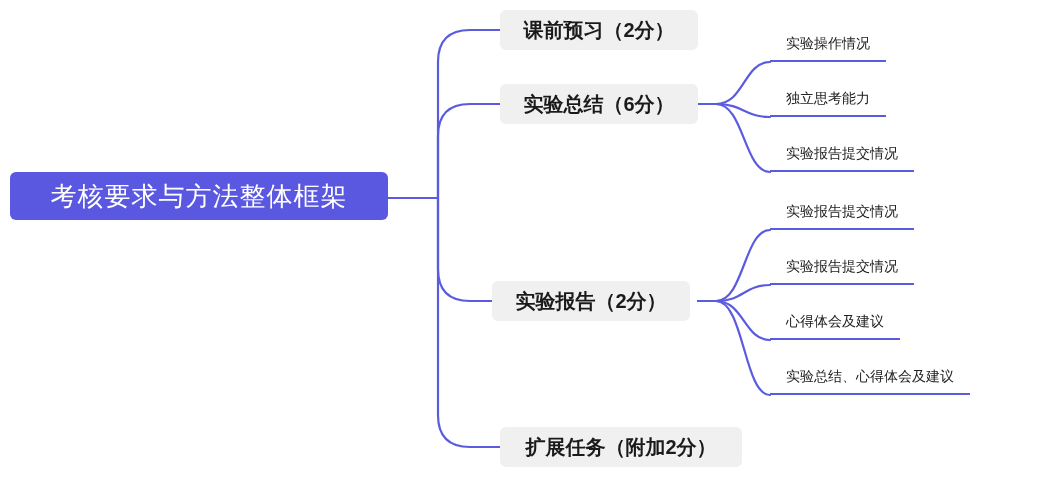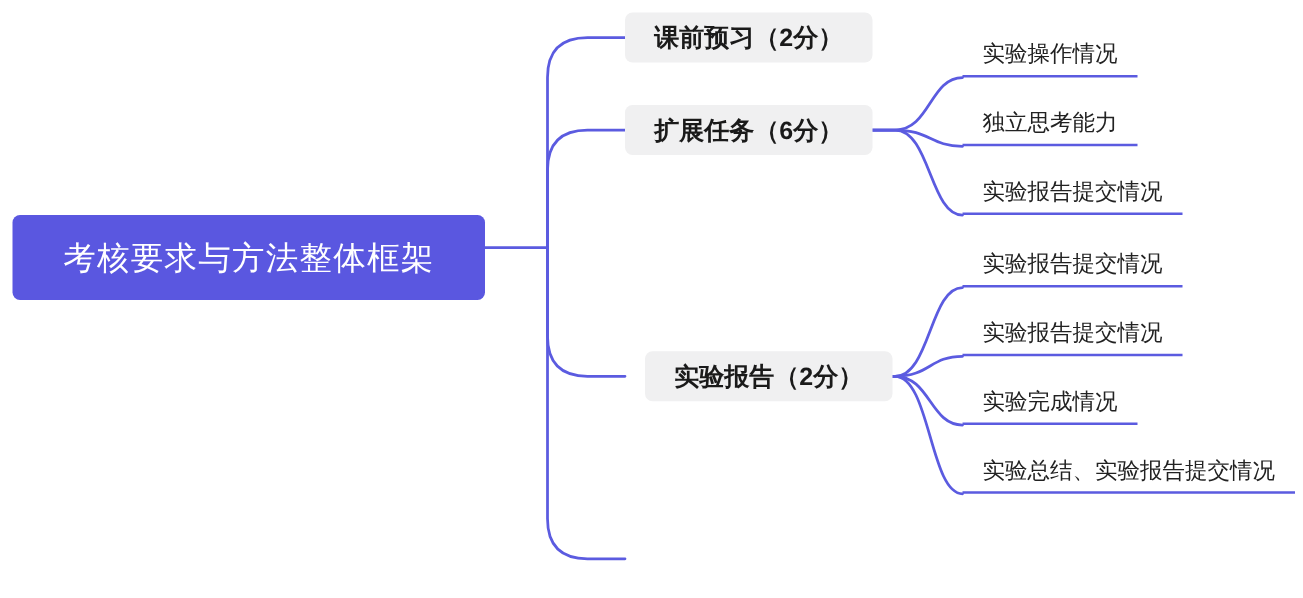--- a/index.html
+++ b/index.html
@@ -35,47 +35,47 @@
     display: flex;
     align-items: center;
     justify-content: center;
     white-space: nowrap;
     cursor: pointer;
   }
   .root-node {
     left: 10px;
     top: 172px;
     width: 378px;
-    height: 68px;
+    height: 48px;
     background: #5A57E0;
     color: #ffffff;
     font-size: 26px;
     font-weight: 500;
     border-radius: 6px;
     letter-spacing: 1px;
   }
   .branch-node {
     background: #F0F0F1;
     color: #1a1a1a;
     font-size: 20px;
     font-weight: 700;
     border-radius: 6px;
     height: 40px;
   }
   .branch-1 { left: 500px; top: 10px;  width: 198px; }
   .branch-2 { left: 500px; top: 84px;  width: 198px; }
-  .branch-3 { left: 516px; top: 281px; width: 198px; }
+  .branch-3 { left: 492px; top: 281px; width: 198px; }
   .branch-4 { left: 500px; top: 427px; width: 242px; }
   .leaf-node {
     position: absolute;
     left: 770px;
     display: inline-block;
     padding: 0 16px 4px 16px;
     border-bottom: 2px solid #5B5BE0;
-    font-size: 18px;
+    font-size: 14px;
     line-height: 26px;
     color: #222222;
     white-space: nowrap;
     cursor: pointer;
   }
   .leaf-b2-1 { top: 30px; }
   .leaf-b2-2 { top: 85px; }
   .leaf-b2-3 { top: 140px; }
   .leaf-b3-1 { top: 198px; }
   .leaf-b3-2 { top: 253px; }
@@ -103,32 +103,33 @@
     <path d="M698 301 L716 301 C744 301 744 230 770 230" stroke="#5B5BE0"></path>
     <path d="M698 301 L716 301 C744 301 744 285 770 285" stroke="#5B5BE0"></path>
     <path d="M698 301 L716 301 C744 301 744 340 770 340" stroke="#5B5BE0"></path>
     <path d="M698 301 L716 301 C744 301 744 395 770 395" stroke="#5B5BE0"></path>
   </svg>
 
   <div class="node root-node">考核要求与方法整体框架</div>
 
   <div class="node branch-node branch-1">课前预习（2分）</div>
 
-  <div class="node branch-node branch-2">扩展任务（6分）</div>
+  <div class="node branch-node branch-2">实验总结（6分）</div>
 
   <div class="node branch-node branch-3">实验报告（2分）</div>
 
+  <div class="node branch-node branch-4">扩展任务（附加2分）</div>
 
   <div class="leaf-node leaf-b2-1">实验操作情况</div>
 
   <div class="leaf-node leaf-b2-2">独立思考能力</div>
 
   <div class="leaf-node leaf-b2-3">实验报告提交情况</div>
 
   <div class="leaf-node leaf-b3-1">实验报告提交情况</div>
 
   <div class="leaf-node leaf-b3-2">实验报告提交情况</div>
 
-  <div class="leaf-node leaf-b3-3">实验完成情况</div>
+  <div class="leaf-node leaf-b3-3">心得体会及建议</div>
 
-  <div class="leaf-node leaf-b3-4">实验总结、实验报告提交情况</div>
+  <div class="leaf-node leaf-b3-4">实验总结、心得体会及建议</div>
 
 </div>
 
 </body></html>

